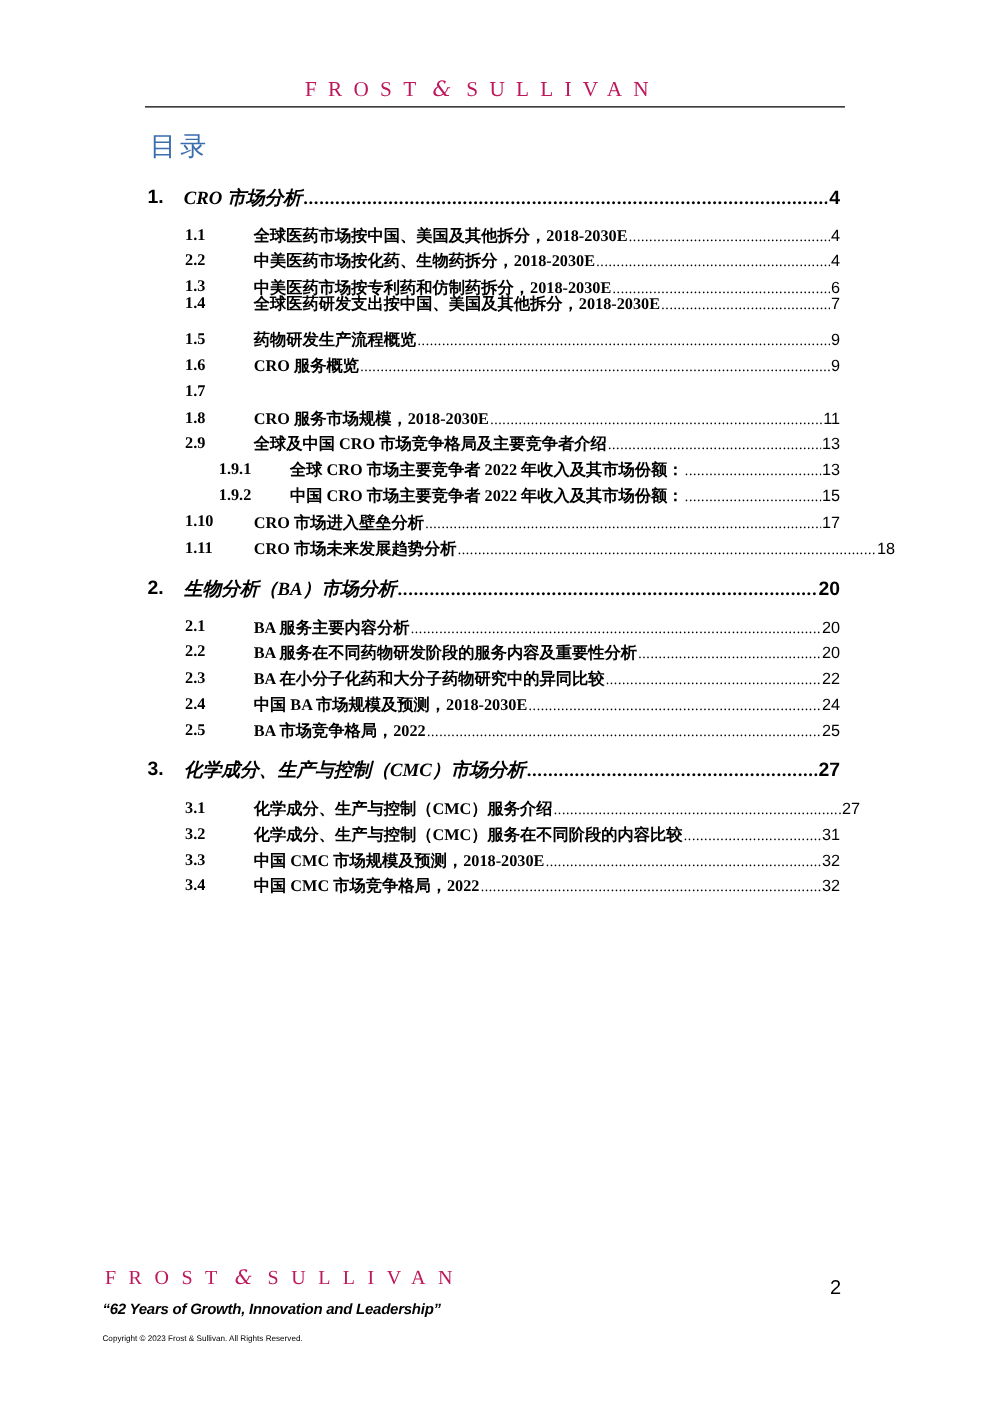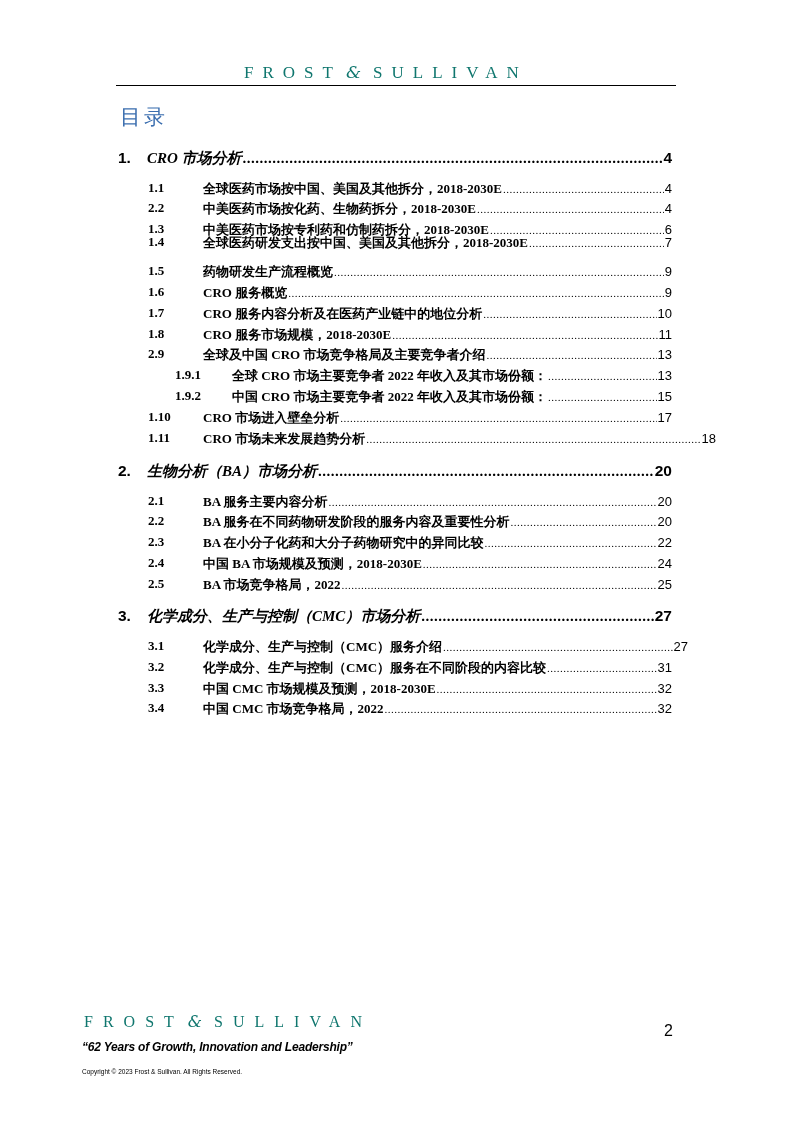--- a/index.html
+++ b/index.html
@@ -1,17 +1,17 @@
 <!DOCTYPE html>
 <html><head>
 <meta charset="utf-8">
 <style>
   html, body { margin: 0; padding: 0; background: #ffffff; }
   body { width: 793px; height: 1122px; position: relative; overflow: hidden; font-family: "Liberation Serif", serif; color: #000; }
-  .brand { position: absolute; font-family: "Liberation Serif", serif; color: #0f766e; letter-spacing: 9px; white-space: nowrap; }
+  .brand { position: absolute; font-family: "Liberation Serif", serif; color: #be185d; letter-spacing: 9px; white-space: nowrap; }
   .brand .amp { font-style: italic; font-family: "DejaVu Serif", serif; letter-spacing: 0; margin: 0 12px 0 4px; }
   #brand-top { left: 244px; top: 62px; font-size: 17px; }
   #top-rule { position: absolute; left: 116px; top: 85px; width: 560px; height: 0; border-top: 1.5px solid #000; }
   #toc-title { position: absolute; left: 120px; top: 103px; font-size: 21px; color: #3b6eaf; font-family: "DejaVu Sans", sans-serif; letter-spacing: 3px; }
 
   .toc-row { position: absolute; left: 0; width: 793px; height: 20px; display: block; }
   .toc-row .num { position: absolute; top: 0; font-weight: bold; white-space: nowrap; }
   .toc-row .line { position: absolute; top: 0; right: 121px; display: flex; align-items: baseline; }
   .toc-row .txt { white-space: nowrap; font-weight: bold; }
   .toc-row .dots { flex: 1; overflow: hidden; white-space: nowrap; margin: 0 1px; }
@@ -104,25 +104,20 @@
     <div class="toc-row lvl2" style="top: 284px;">
       <span class="num">1.6</span>
       <span class="line">
         <span class="txt">CRO 服务概览</span>
         <span class="dots"></span>
         <span class="pg">9</span>
       </span>
     </div>
     <div class="toc-row lvl2" style="top: 305px;">
       <span class="num">1.7</span>
-      <span class="line">
-        <span class="txt">CRO  服务内容分析及在医药产业链中的地位分析</span>
-        <span class="dots"></span>
-        <span class="pg">10</span>
-      </span>
     </div>
     <div class="toc-row lvl2" style="top: 326px;">
       <span class="num">1.8</span>
       <span class="line">
         <span class="txt">CRO 服务市场规模，2018-2030E</span>
         <span class="dots"></span>
         <span class="pg">11</span>
       </span>
     </div>
     <div class="toc-row lvl2" style="top: 346px;">

